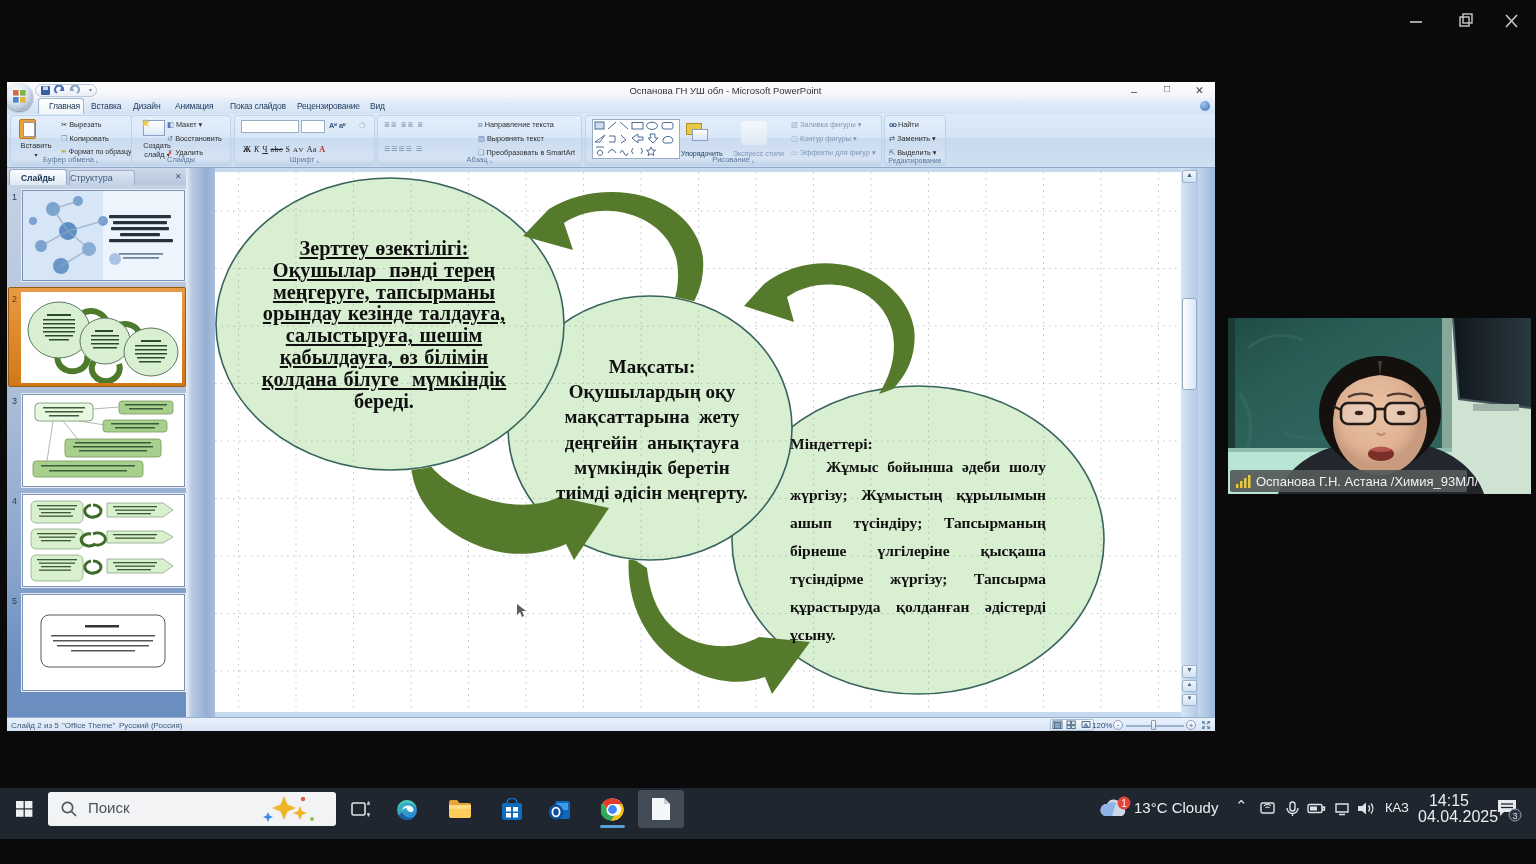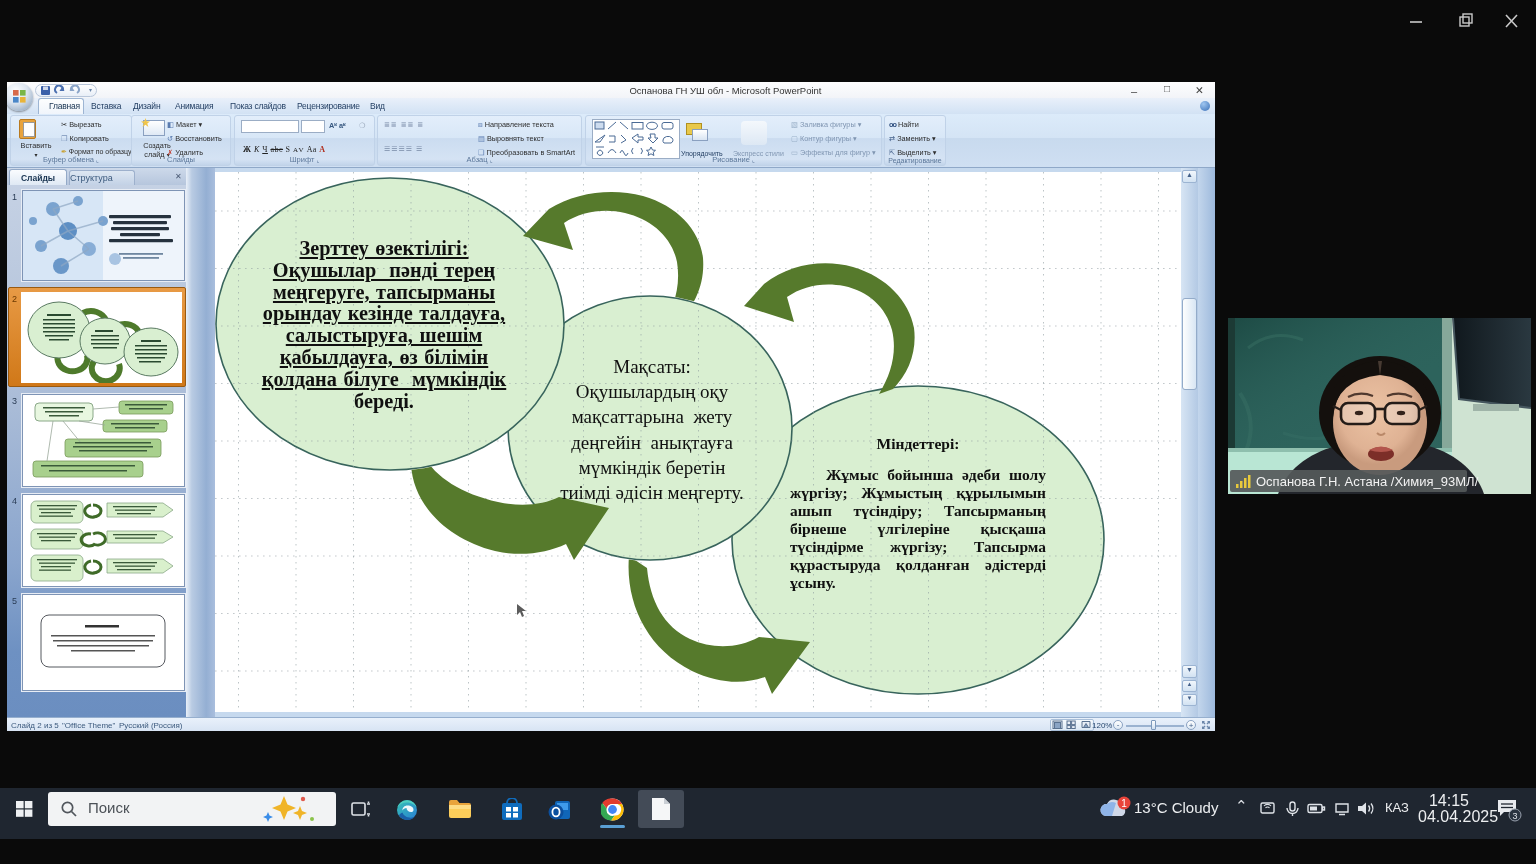--- a/index.html
+++ b/index.html
@@ -356,27 +356,27 @@
 
       <path mask="url(#notE2)" d="M629 556 C625 603 647 649 692 671 C717 683 743 685 765 677 L772 694 L810 642 L759 637 C737 649 712 649 690 639 C664 627 650 601 647 568 Z" fill="#567a2c"></path>
 
       <path d="M517 604 l0 11 l3 -3 l2 5 l2 -1 l-2 -5 l4 0 Z" fill="#333" opacity=".8"></path>
     </svg>
 
     <div class="abs serif" style="left:-6px;top:66px;width:350px;text-align:center;font-size:20.3px;font-weight:bold;line-height:21.8px;color:#101010;word-spacing:1.5px">
       <u>Зерттеу өзектілігі:</u><br><u>Оқушылар&nbsp; пәнді терең</u><br><u>меңгеруге, тапсырманы</u><br><u>орындау кезінде талдауға,</u><br><u>салыстыруға, шешім</u><br><u>қабылдауға, өз білімін</u><br><u>қолдана білуге&nbsp; мүмкіндік</u><br>береді.
     </div>
 
-    <div class="abs serif" style="left:299px;top:182px;width:276px;text-align:center;font-size:19px;font-weight:normal;line-height:25.2px;color:#101010">
+    <div class="abs serif" style="left:299px;top:182px;width:276px;text-align:center;font-size:19px;font-weight:bold;line-height:25.2px;color:#101010">
       Мақсаты:<br>Оқушылардың оқу<br>мақсаттарына&nbsp; жету<br>деңгейін&nbsp; анықтауға<br>мүмкіндік беретін<br>тиімді әдісін меңгерту.
     </div>
 
     <div class="abs serif" style="left:575px;top:263px;width:256px;font-size:15.5px;font-weight:bold;color:#101010">
-      <div style="text-align:center">Міндеттері:</div>
-      <div style="margin-top:13px;text-align:justify;line-height:18px;text-indent:36px">Жұмыс бойынша әдеби шолу жүргізу; Жұмыстың құрылымын ашып түсіндіру; Тапсырманың бірнеше үлгілеріне қысқаша түсіндірме жүргізу; Тапсырма құрастыруда қолданған әдістерді ұсыну.</div>
+      <div style="text-align:left">Міндеттері:</div>
+      <div style="margin-top:0;text-align:justify;line-height:28px;text-indent:36px">Жұмыс бойынша әдеби шолу жүргізу; Жұмыстың құрылымын ашып түсіндіру; Тапсырманың бірнеше үлгілеріне қысқаша түсіндірме жүргізу; Тапсырма құрастыруда қолданған әдістерді ұсыну.</div>
     </div>
   </div>
   <div id="vscroll">
     <div class="abs" style="left:1px;top:2px;width:15px;height:13px;background:linear-gradient(#f2f7fc,#d2e2f2);border:1px solid #9cb4d2;border-radius:2px;font-size:7px;color:#44618a;text-align:center">▲</div>
     <div class="abs" style="left:1px;top:130px;width:15px;height:92px;background:linear-gradient(90deg,#fdfefe,#d8e6f4);border:1px solid #93abc9;border-radius:3px"></div>
     <div class="abs" style="left:1px;top:497px;width:15px;height:13px;background:linear-gradient(#f2f7fc,#d2e2f2);border:1px solid #9cb4d2;border-radius:2px;font-size:7px;color:#44618a;text-align:center">▼</div>
     <div class="abs" style="left:1px;top:512px;width:15px;height:12px;background:linear-gradient(#f2f7fc,#d2e2f2);border:1px solid #9cb4d2;border-radius:2px;font-size:6px;color:#44618a;text-align:center">▲<br></div>
     <div class="abs" style="left:1px;top:526px;width:15px;height:12px;background:linear-gradient(#f2f7fc,#d2e2f2);border:1px solid #9cb4d2;border-radius:2px;font-size:6px;color:#44618a;text-align:center">▼</div>
   </div>
   <div id="rframe"></div>

